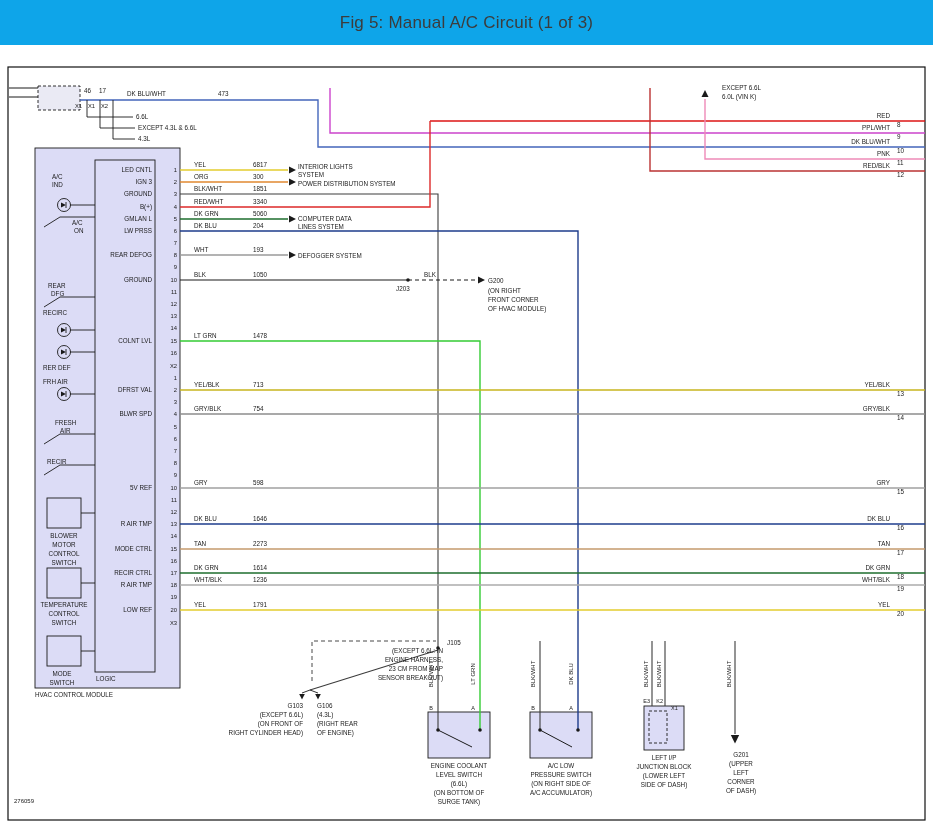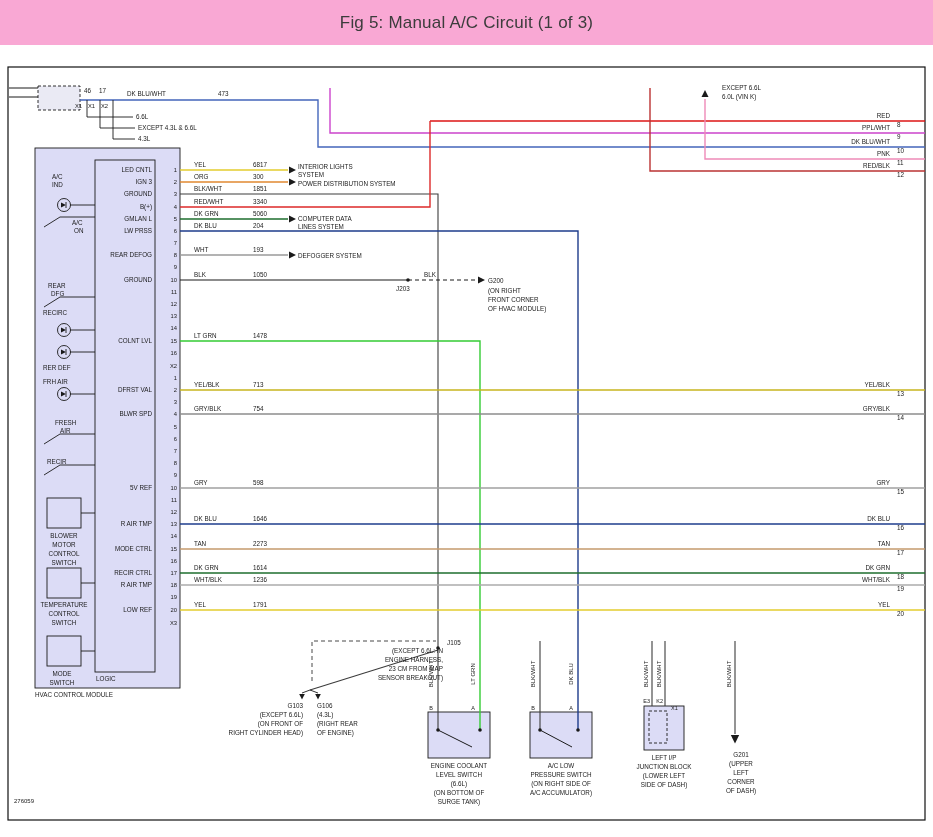--- a/index.html
+++ b/index.html
@@ -1,18 +1,18 @@
 <!DOCTYPE html>
 <html><head>
 <meta charset="utf-8">
 <style>
   html,body{margin:0;padding:0;background:#ffffff;}
   .page{position:relative;width:933px;height:837px;background:#ffffff;overflow:hidden;
         font-family:"Liberation Sans",sans-serif;}
-  .titlebar{position:absolute;top:0;left:0;width:933px;height:45px;background:#f9a8d4;
+  .titlebar{position:absolute;top:0;left:0;width:933px;height:45px;background:#0ea5e9;
         display:flex;align-items:center;justify-content:center;}
   .titlebar span{font-size:17px;color:#3c3c3c;letter-spacing:.2px;}
   svg{position:absolute;top:0;left:0;}
   svg text{font-family:"Liberation Sans","DejaVu Sans",sans-serif;}
 </style>
 </head>
 <body>
 
 <div class="page">
   <div class="titlebar">

